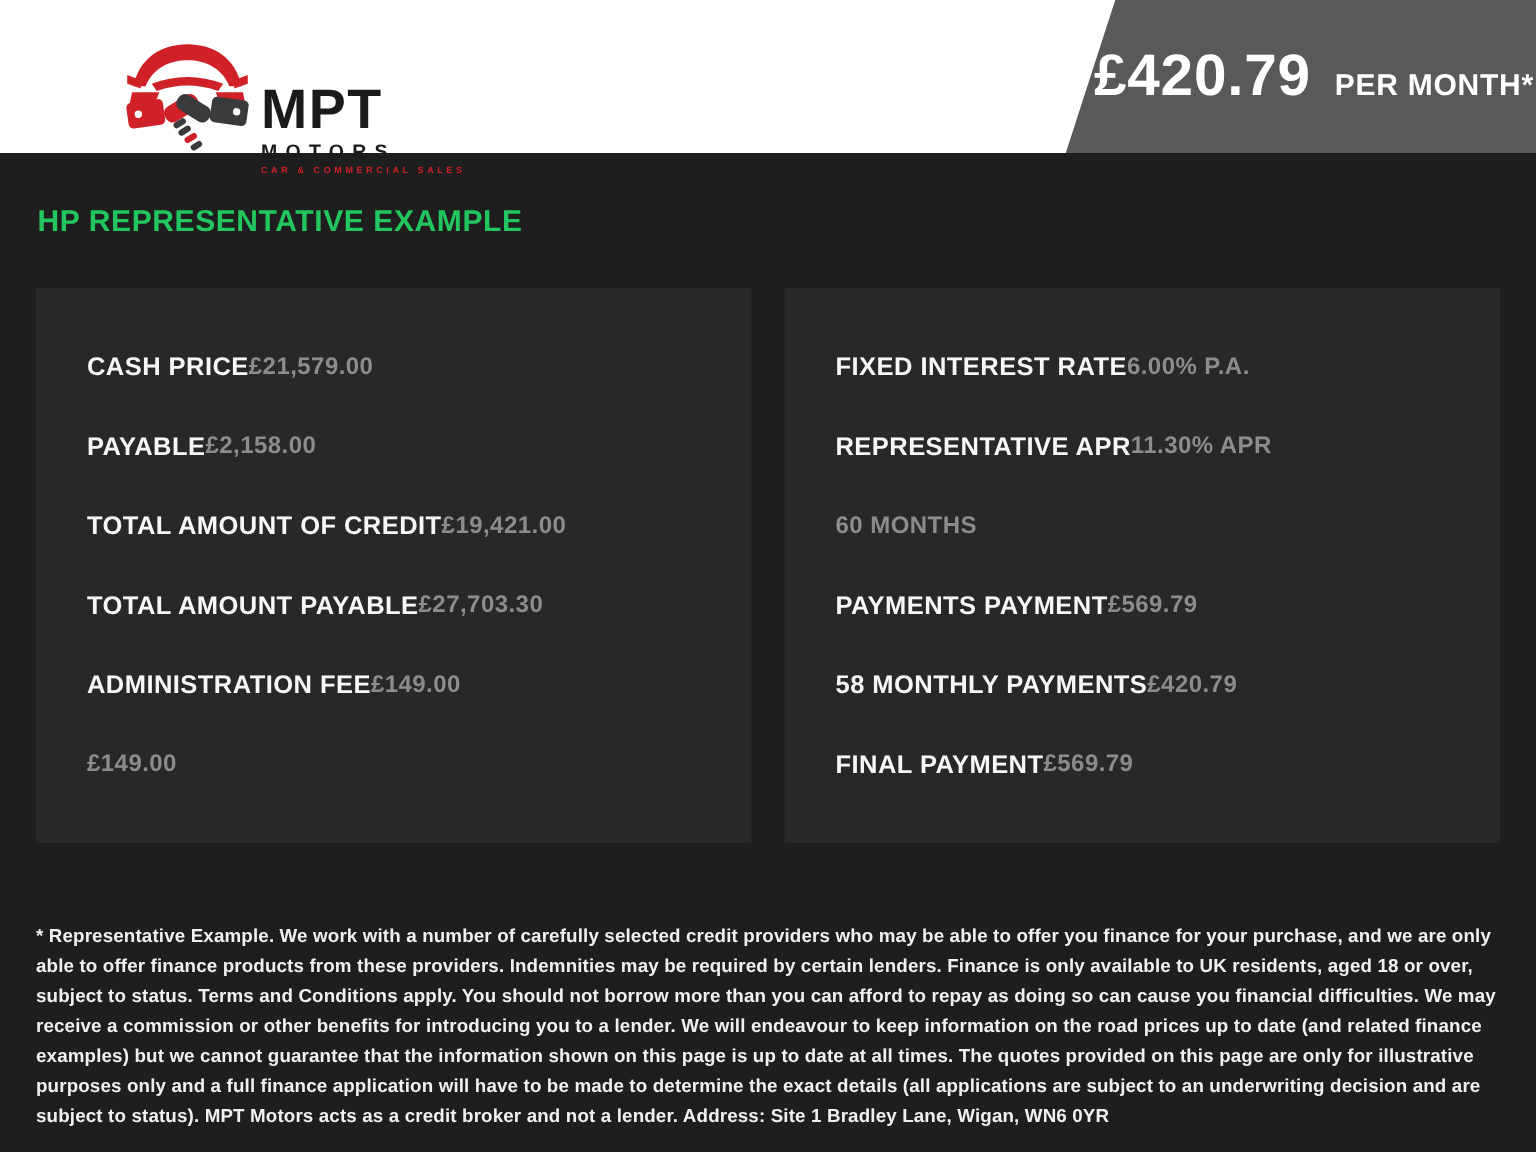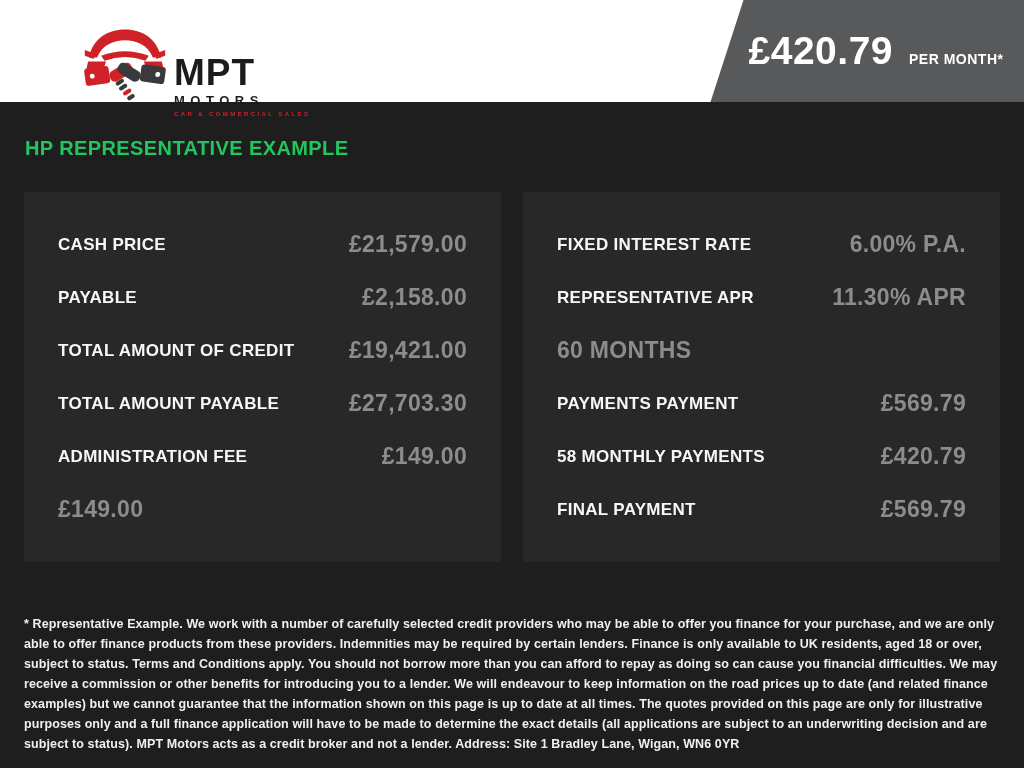--- a/index.html
+++ b/index.html
@@ -18,33 +18,33 @@
   .logo-text{display:flex;flex-direction:column;line-height:1;margin-top:44px;}
   .logo-name{font-size:37px;font-weight:800;color:#1b1b1b;letter-spacing:1px;}
   .logo-sub{font-size:13px;font-weight:700;color:#1b1b1b;letter-spacing:5.5px;margin-top:3px;}
   .logo-tagline{font-size:6px;font-weight:700;color:var(--logored);letter-spacing:2.4px;margin-top:4px;}
 
   .price-banner{position:absolute;right:0;top:0;width:330px;height:102px;background:var(--banner);
     clip-path:polygon(15% 0,100% 0,100% 100%,5% 100%);
     display:flex;align-items:center;justify-content:center;}
   .banner-line{display:flex;align-items:baseline;gap:16px;padding-left:34px;}
   .price-amount{font-size:39px;font-weight:700;color:#fff;letter-spacing:0.5px;}
-  .price-period{font-size:14px;font-weight:700;color:#fff;letter-spacing:0.5px;}
+  .price-period{font-size:20px;font-weight:700;color:#fff;letter-spacing:0.5px;}
 
   
   .main{padding:0 24px;}
   .page-title{color:#22c55e;font-size:20px;font-weight:700;letter-spacing:0.4px;
     padding:35px 0 0 1px;height:90px;}
 
   .panels{display:flex;gap:22px;}
   .panel{flex:1;background:var(--panel);height:370px;padding:26px 34px;
     display:flex;flex-direction:column;}
-  .finance-row{height:56px;display:flex;align-items:center;justify-content:space-between;}
+  .finance-row{height:56px;display:flex;align-items:center;justify-content:flex-start;}
   .finance-label{color:var(--label);font-size:17px;font-weight:700;letter-spacing:0.3px;}
-  .finance-value{color:var(--value);font-size:23px;font-weight:700;letter-spacing:0.3px;}
+  .finance-value{color:var(--value);font-size:16px;font-weight:700;letter-spacing:0.3px;}
 
   .disclaimer{margin-top:52px;color:#f0f0f0;font-size:12.5px;font-weight:700;
     line-height:20px;letter-spacing:0.1px;max-width:978px;}
 </style>
 </head>
 <body>
 
 <div class="page">
 
   <header class="header">

